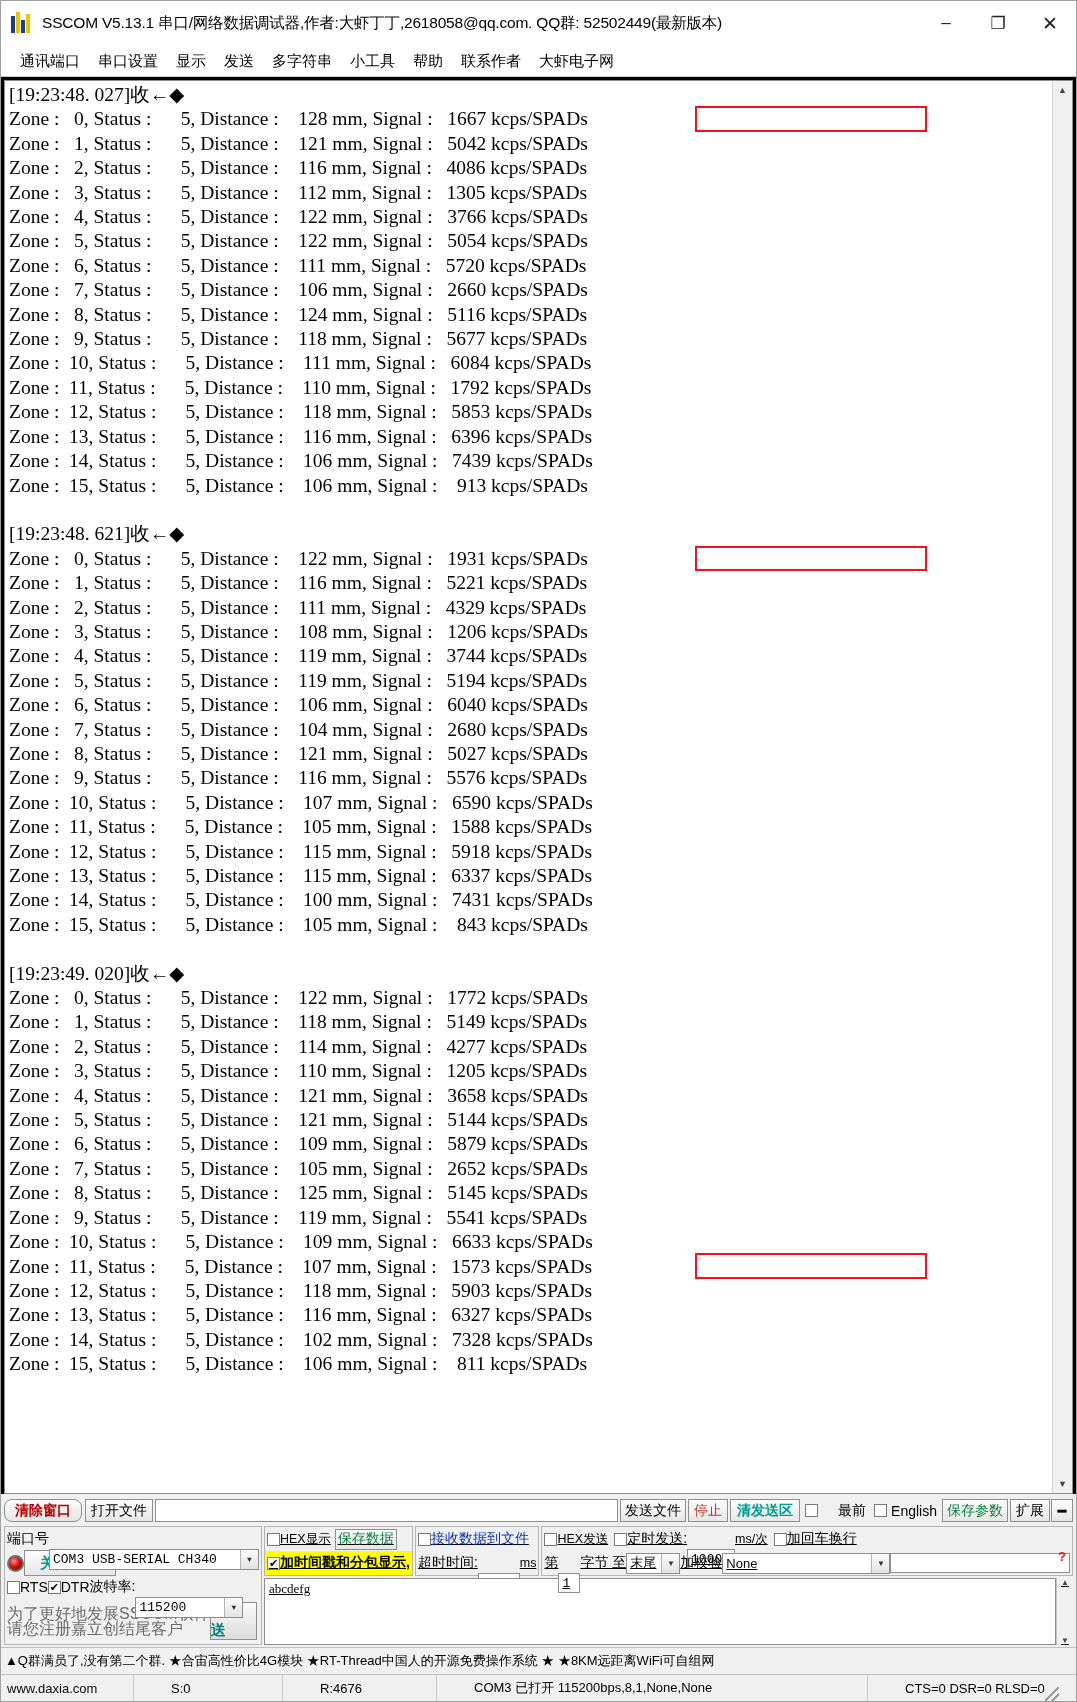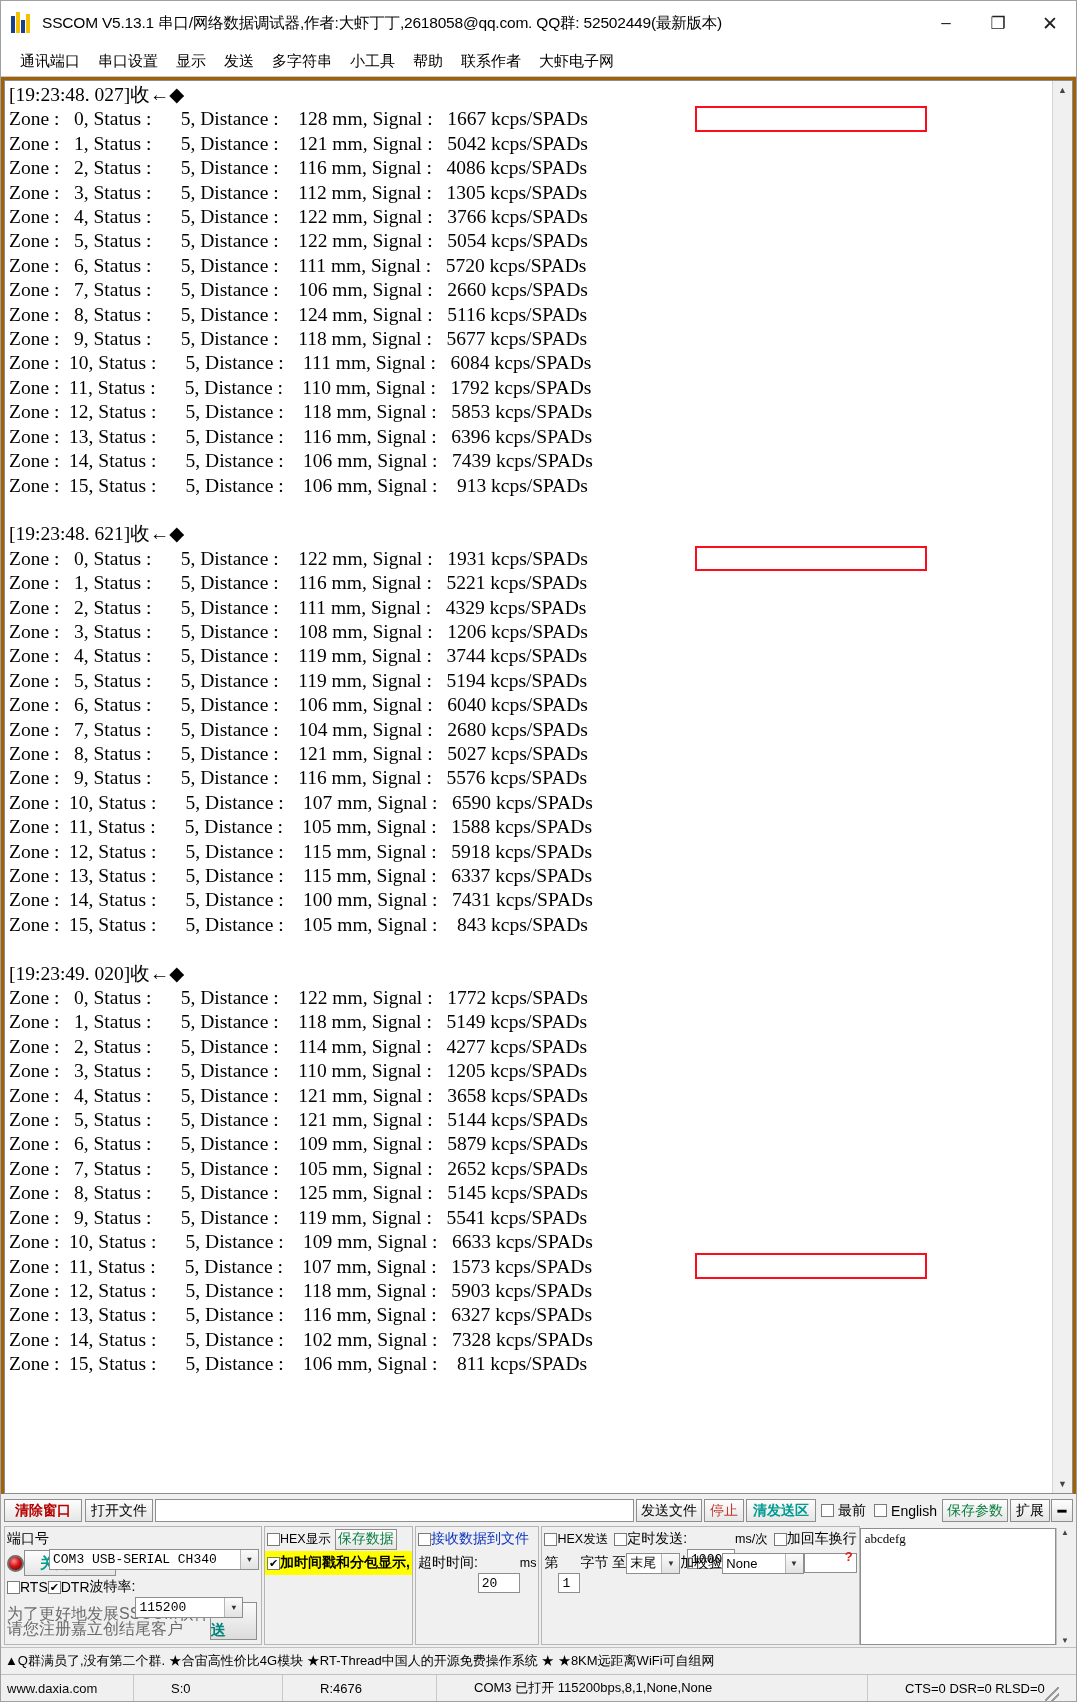--- a/index.html
+++ b/index.html
@@ -9,21 +9,21 @@
   }
   body {
     font-family: "Liberation Sans", sans-serif;
     font-size: 12px;
     color: #000;
   }
   #app {
     width: 1077px;
     height: 1702px;
     position: relative;
-    background: #a16207;
+    background: #000000;
     box-sizing: border-box;
     border: 1px solid #a0a0a0;
     overflow: hidden;
     display: flex;
     flex-direction: column;
   }
 
   
   .titlebar {
     height: 44px;
@@ -162,21 +162,21 @@
     border: 1px solid #8e8e8e;
     background: linear-gradient(#fdfdfd,#e6e6e6);
     height: 23px;
     display: flex; align-items: center; justify-content: center;
     padding: 0 6px;
     font-size: 14px;
     white-space: nowrap;
     box-sizing: border-box;
     color: #000;
   }
-  .btn.red { color: #b40000; font-weight: bold; }
+  .btn.red { color: #b40000; font-weight: bold; border-radius: 8px; }
   .btn.red2 { color: #c0392b; }
   .btn.teal { color: #009c91; font-weight: bold; }
   .btn.green { color: #0b7d3e; }
   .txtinput {
     border: 1px solid #8e8e8e;
     background: #ffffff;
     height: 23px;
     box-sizing: border-box;
     font-size: 13px;
     padding: 0 3px;
@@ -445,21 +445,21 @@
 
   <div class="bottom">
 
     <div class="row sendbar">
       <div class="btn red" style="width:78px;">清除窗口</div>
       <div class="btn" style="width:68px;margin-left:3px;">打开文件</div>
       <div class="txtinput" style="flex:1 1 auto;margin-left:2px;"></div>
       <div class="btn" style="width:66px;margin-left:2px;">发送文件</div>
       <div class="btn red2" style="width:40px;margin-left:2px;">停止</div>
       <div class="btn teal" style="width:70px;margin-left:2px;">清发送区</div>
-      <div class="row" style="margin-left:5px;gap:4px;">
+      <div class="row" style="margin-left:5px;gap:20px;">
         <span class="chk"></span>
         <span class="lbl">最前</span>
       </div>
       <div class="row" style="margin-left:8px;gap:4px;">
         <span class="chk"></span>
         <span class="lbl">English</span>
       </div>
       <div class="btn green" style="width:66px;margin-left:5px;">保存参数</div>
       <div class="btn" style="width:40px;margin-left:2px;">扩展</div>
       <div class="btn" style="width:22px;margin-left:1px;font-weight:bold;">━</div>
@@ -494,21 +494,21 @@
         </div>
         <div class="srow" style="height:auto;padding:3px 2px 4px 2px;align-items:center;">
           <div class="promo">
             <div>为了更好地发展SSCOM软件</div>
             <div>请您注册嘉立创结尾客户</div>
           </div>
           <div class="sendbtn" style="width:80px;height:38px;margin-left:auto;margin-right:2px;">发 送</div>
         </div>
       </div>
 
-      <div class="mid-panel" style="display:flex;flex-direction:row;margin-left:2px;">
+      <div class="mid-panel" style="display:flex;flex-direction:column;margin-left:2px;text-decoration:underline;">
 
         <div style="display:flex;">
 
           <div class="panel" style="flex:0 0 auto;">
             <div class="srow">
               <span class="chk"></span>
               <span class="lbl sm">HEX显示</span>
               <div class="btn green" style="width:62px;height:21px;margin-left:4px;">保存数据</div>
             </div>
             <div class="srow highlight-yellow">

